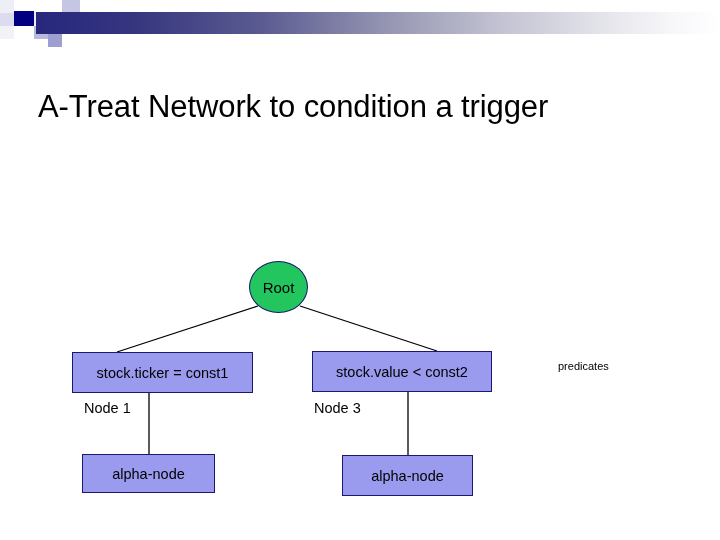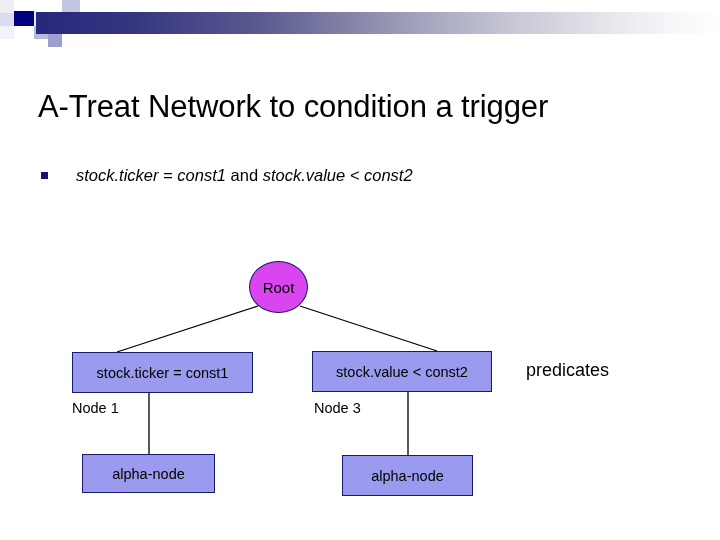--- a/index.html
+++ b/index.html
@@ -82,43 +82,43 @@
     justify-content: center;
     font-size: 14.5px;
     color: #000000;
     white-space: nowrap;
   }
   #root-node {
     position: absolute;
     left: 249px; top: 261px;
     width: 59px; height: 52px;
     border-radius: 50%;
-    background: #d946ef;
+    background: #22c55e;
     border: 1.5px solid #18186e;
     box-sizing: border-box;
     display: flex;
     align-items: center;
     justify-content: center;
     font-size: 15px;
     color: #000000;
   }
   #predicate-node-1 { left: 72px;  top: 352px; width: 181px; height: 41px; }
   #predicate-node-2 { left: 312px; top: 351px; width: 180px; height: 41px; }
   #alpha-node-1     { left: 82px;  top: 454px; width: 133px; height: 39px; }
   #alpha-node-2     { left: 342px; top: 455px; width: 131px; height: 41px; }
 
   .plain-label {
     position: absolute;
     font-size: 14.5px;
     color: #000000;
     white-space: nowrap;
   }
-  #node-1-label { left: 72px;  top: 400px; }
+  #node-1-label { left: 84px;  top: 400px; }
   #node-2-label { left: 314px; top: 400px; }
-  #predicates-label { left: 526px; top: 360px; font-size: 18px; }
+  #predicates-label { left: 558px; top: 360px; font-size: 11px; }
 </style>
 </head>
 <body>
 
 <div id="header-decoration">
   <div class="deco-sq" style="left:0px;  top:0px;  width:14px; height:13px; background:#eeeef7;"></div>
   <div class="deco-sq" style="left:0px;  top:13px; width:14px; height:13px; background:#dcdcee;"></div>
   <div class="deco-sq" style="left:0px;  top:26px; width:14px; height:13px; background:#f2f2f9;"></div>
 
   <div class="deco-sq" style="left:14px; top:11px; width:20px; height:15px; background:#000080;"></div>
@@ -132,26 +132,20 @@
   <div class="deco-sq" style="left:34px; top:12px; width:14px; height:13px; background:#e9e9f5;"></div>
 
   <div id="header-gradient-bar"></div>
 </div>
 
 <h1 id="page-title">A-Treat Network to condition a trigger</h1>
 
 <div id="bullet-list">
 
 
-  <div class="bullet-row">
-    <span class="bullet-marker"></span>
-    <span class="bullet-text">
-      <span class="ital">stock.ticker = const1 </span><span>and </span><span class="ital">stock.value &lt; const2</span>
-    </span>
-  </div>
 
 </div>
 
 <div id="diagram">
 
   <svg width="720" height="540" viewBox="0 0 720 540">
 
     <line x1="258" y1="306" x2="117" y2="352" stroke="#000000" stroke-width="1.3"></line>
 
     <line x1="300" y1="306" x2="437" y2="351" stroke="#000000" stroke-width="1.3"></line>

